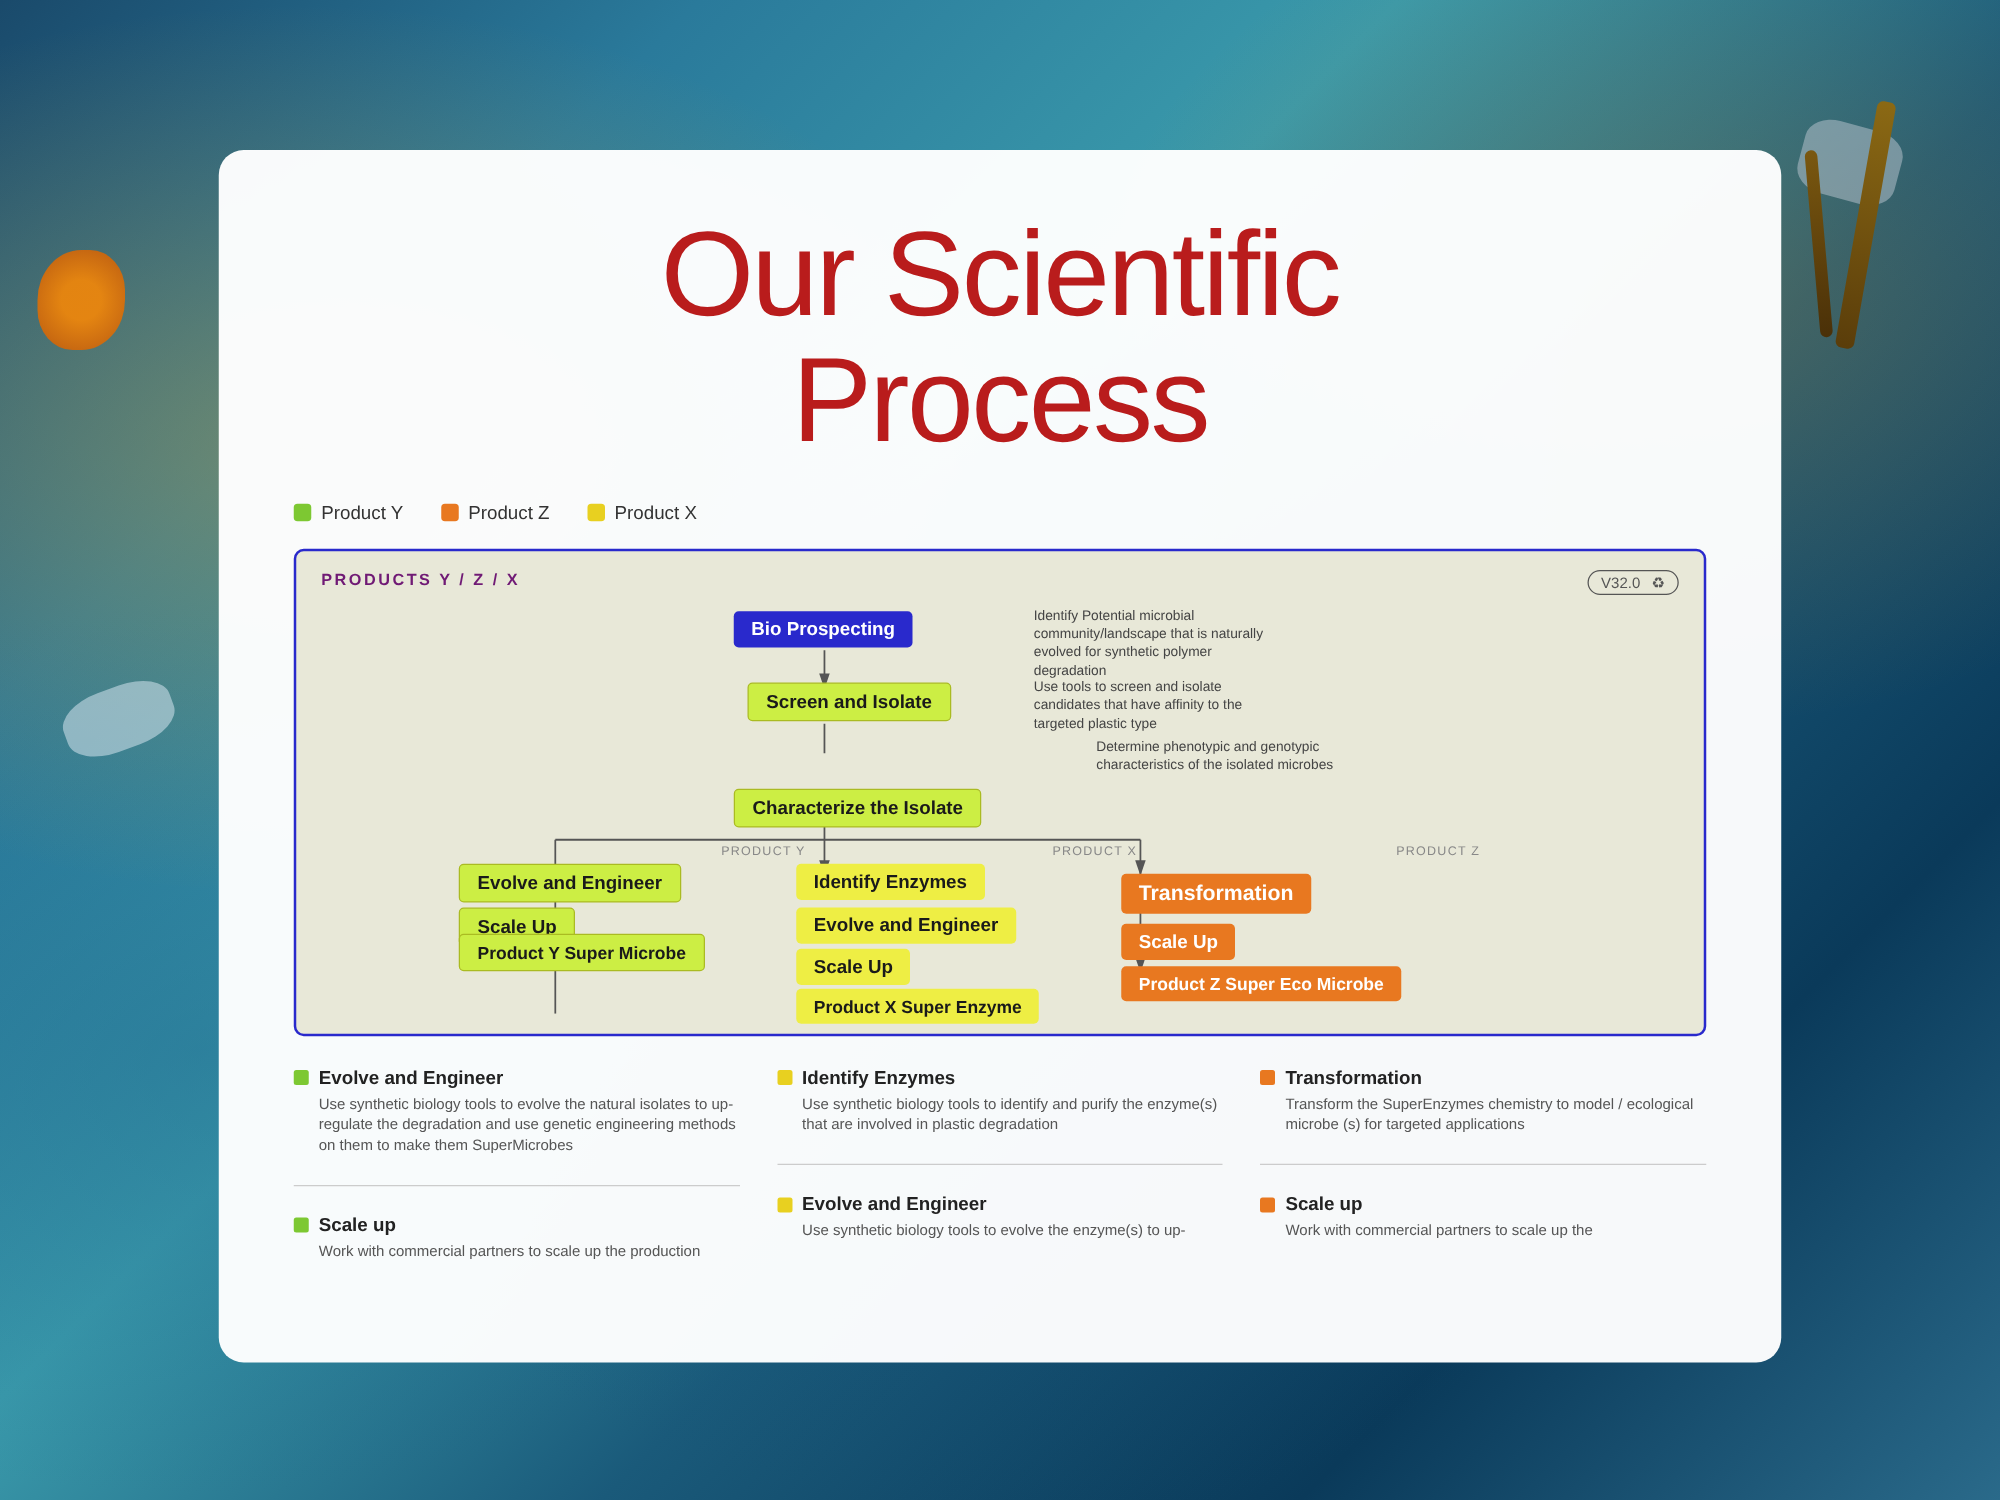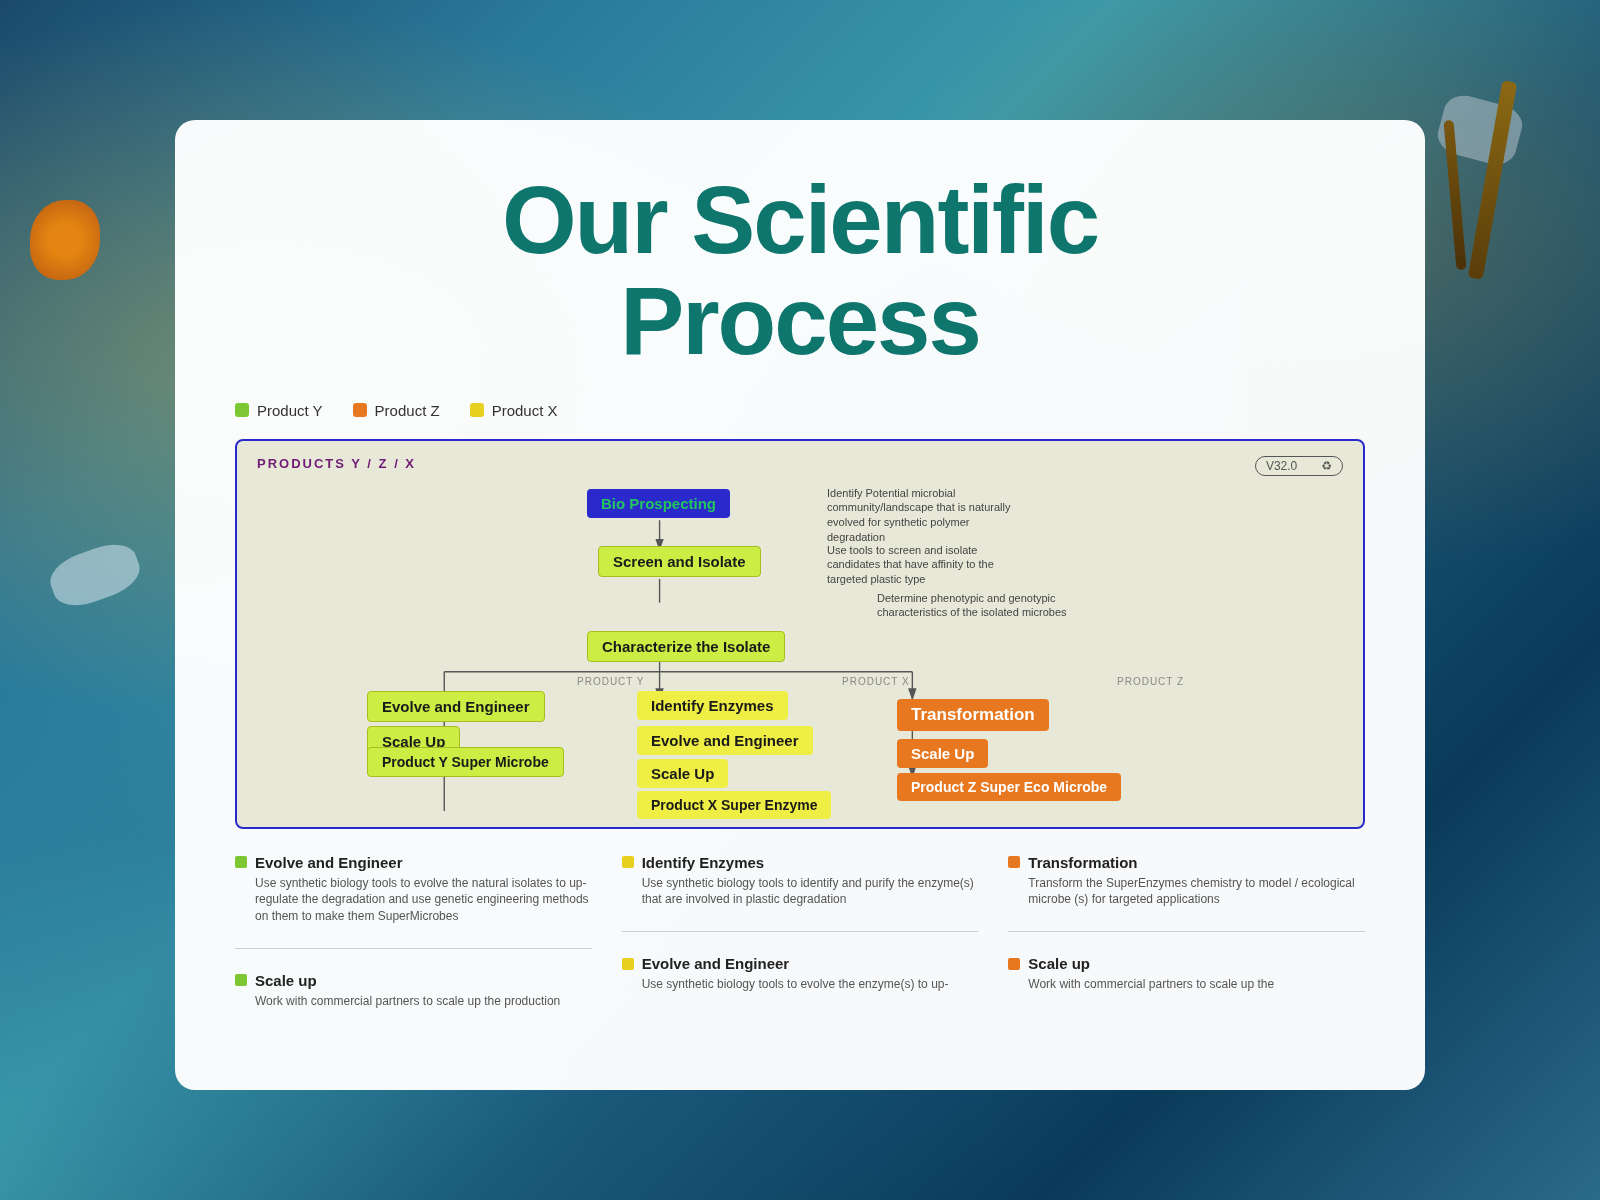--- a/index.html
+++ b/index.html
@@ -97,22 +97,22 @@
     }
 
     
     .title-section {
       padding: 50px 60px 20px 60px;
       text-align: center;
     }
 
     .main-title {
       font-size: 96px;
-      font-weight: 700;
-      color: #0f766e;
+      font-weight: 400;
+      color: #b91c1c;
       line-height: 1.05;
       letter-spacing: -2px;
     }
 
     
     .subtitle-bar {
       display: flex;
       align-items: center;
       justify-content: space-between;
       padding: 10px 60px;
@@ -176,21 +176,21 @@
     }
 
     .version-badge {
       border: 1.5px solid #555;
       border-radius: 20px;
       padding: 2px 10px;
       font-size: 12px;
       color: #555;
       display: flex;
       align-items: center;
-      gap: 24px;
+      gap: 9px;
     }
 
     
     .flow-container {
       position: relative;
       width: 100%;
       height: 330px;
     }
 
     
@@ -204,21 +204,21 @@
     
     .node {
       position: absolute;
       font-size: 15px;
       font-weight: 600;
       padding: 6px 14px;
       border-radius: 4px;
       white-space: nowrap;
     }
 
-    .node-blue { background: #2929cc; color: #22c55e; }
+    .node-blue { background: #2929cc; color: #ffffff; }
     .node-green { background: #ccee44; color: #1a1a1a; border: 1px solid #aabb22; }
     .node-yellow { background: #eeee44; color: #1a1a1a; }
     .node-orange-bg { background: #e87820; color: white; }
 
     .node-description {
       position: absolute;
       font-size: 11px;
       color: #444;
       max-width: 200px;
       line-height: 1.35;

